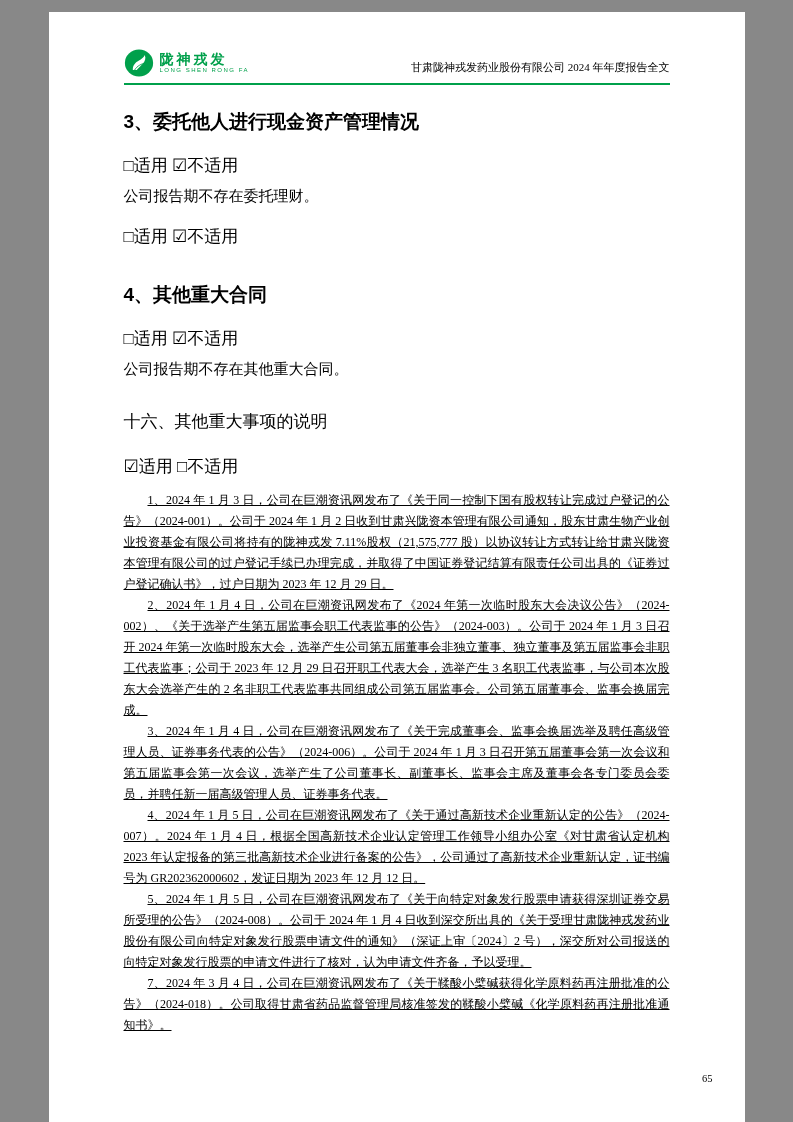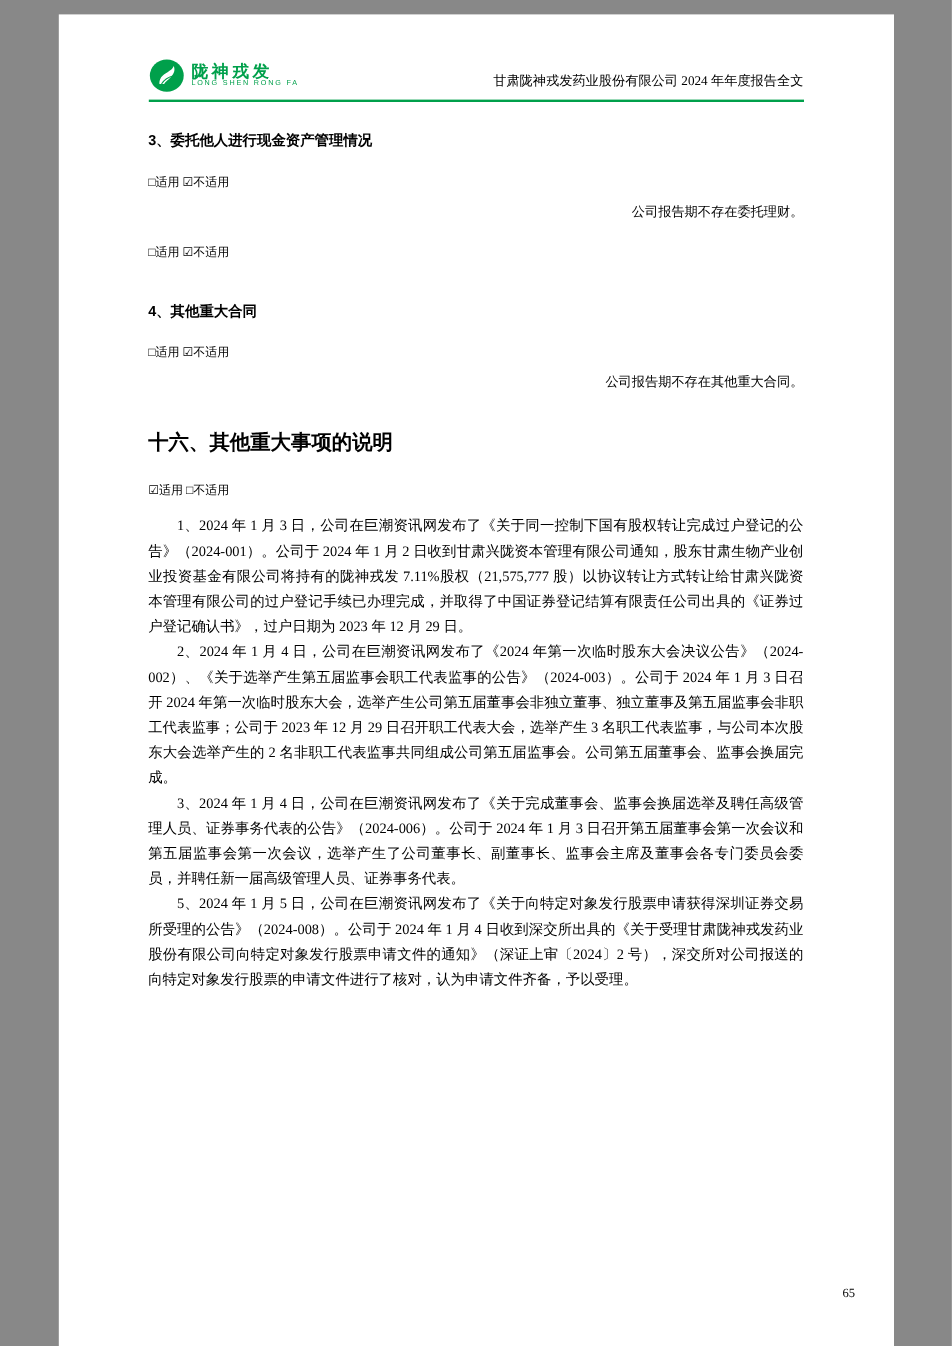--- a/index.html
+++ b/index.html
@@ -20,35 +20,35 @@
   }
   .logo-en {
     font-family:"Liberation Sans","DejaVu Sans",sans-serif;
     font-size:6px; color:var(--brand-green,#00A04B); letter-spacing:1.5px;
   }
   .header-title { font-size:11px; padding-bottom:3px; }
   .header-rule { height:2px; background:var(--brand-green,#00A04B); margin-top:5px; }
 
   .sec-heading {
     font-family:"Liberation Sans","DejaVu Sans",sans-serif;
-    font-size:12px; font-weight:bold; margin-top:24px;
+    font-size:19px; font-weight:bold; margin-top:24px;
   }
   .sub-heading {
     font-family:"Liberation Sans","DejaVu Sans",sans-serif;
     font-size:12px; font-weight:bold; margin-top:30px; padding-left:6px;
   }
-  .checkline { font-size:10px; margin-top:19px; }
-  .note { font-size:11px; margin-top:10px;text-align:right; }
+  .checkline { font-size:17px; margin-top:19px; }
+  .note { font-size:15px; margin-top:10px; }
   .big-heading {
     font-family:"Liberation Sans","DejaVu Sans",sans-serif;
-    font-size:17px; font-weight:bold; margin-top:31px;
+    font-size:17px; font-weight:normal; margin-top:31px;
   }
   .body-text { margin-top:12px; }
   .body-text p {
-    font-size:12px; line-height:21px; text-align:justify; text-indent:2em;
+    font-size:12px; line-height:21px; text-align:justify; text-indent:2em;text-decoration:underline;
   }
   .page-number { position:absolute; right:32px; bottom:50px; font-size:10.5px; }
 </style>
 </head>
 <body>
 
 <div class="page">
 
   <header class="header">
     <div class="logo">
@@ -81,20 +81,22 @@
     <p class="checkline">□适用 ☑不适用</p>
     <p class="note">公司报告期不存在其他重大合同。</p>
 
     <h2 class="big-heading">十六、其他重大事项的说明</h2>
     <p class="checkline" style="margin-top:22px;">☑适用 □不适用</p>
 
     <div class="body-text">
       <p>1、2024 年 1 月 3 日，公司在巨潮资讯网发布了《关于同一控制下国有股权转让完成过户登记的公告》（2024-001）。公司于 2024 年 1 月 2 日收到甘肃兴陇资本管理有限公司通知，股东甘肃生物产业创业投资基金有限公司将持有的陇神戎发 7.11%股权（21,575,777 股）以协议转让方式转让给甘肃兴陇资本管理有限公司的过户登记手续已办理完成，并取得了中国证券登记结算有限责任公司出具的《证券过户登记确认书》，过户日期为 2023 年 12 月 29 日。</p>
       <p>2、2024 年 1 月 4 日，公司在巨潮资讯网发布了《2024 年第一次临时股东大会决议公告》（2024-002）、《关于选举产生第五届监事会职工代表监事的公告》（2024-003）。公司于 2024 年 1 月 3 日召开 2024 年第一次临时股东大会，选举产生公司第五届董事会非独立董事、独立董事及第五届监事会非职工代表监事；公司于 2023 年 12 月 29 日召开职工代表大会，选举产生 3 名职工代表监事，与公司本次股东大会选举产生的 2 名非职工代表监事共同组成公司第五届监事会。公司第五届董事会、监事会换届完成。</p>
       <p>3、2024 年 1 月 4 日，公司在巨潮资讯网发布了《关于完成董事会、监事会换届选举及聘任高级管理人员、证券事务代表的公告》（2024-006）。公司于 2024 年 1 月 3 日召开第五届董事会第一次会议和第五届监事会第一次会议，选举产生了公司董事长、副董事长、监事会主席及董事会各专门委员会委员，并聘任新一届高级管理人员、证券事务代表。</p>
+      <p>4、2024 年 1 月 5 日，公司在巨潮资讯网发布了《关于通过高新技术企业重新认定的公告》（2024-007）。2024 年 1 月 4 日，根据全国高新技术企业认定管理工作领导小组办公室《对甘肃省认定机构 2023 年认定报备的第三批高新技术企业进行备案的公告》，公司通过了高新技术企业重新认定，证书编号为 GR202362000602，发证日期为 2023 年 12 月 12 日。</p>
       <p>5、2024 年 1 月 5 日，公司在巨潮资讯网发布了《关于向特定对象发行股票申请获得深圳证券交易所受理的公告》（2024-008）。公司于 2024 年 1 月 4 日收到深交所出具的《关于受理甘肃陇神戎发药业股份有限公司向特定对象发行股票申请文件的通知》（深证上审〔2024〕2 号），深交所对公司报送的向特定对象发行股票的申请文件进行了核对，认为申请文件齐备，予以受理。</p>
+      <p>7、2024 年 3 月 4 日，公司在巨潮资讯网发布了《关于鞣酸小檗碱获得化学原料药再注册批准的公告》（2024-018）。公司取得甘肃省药品监督管理局核准签发的鞣酸小檗碱《化学原料药再注册批准通知书》。</p>
     </div>
 
   </main>
 
   <div class="page-number">65</div>
 
 </div>
 
 </body></html>

